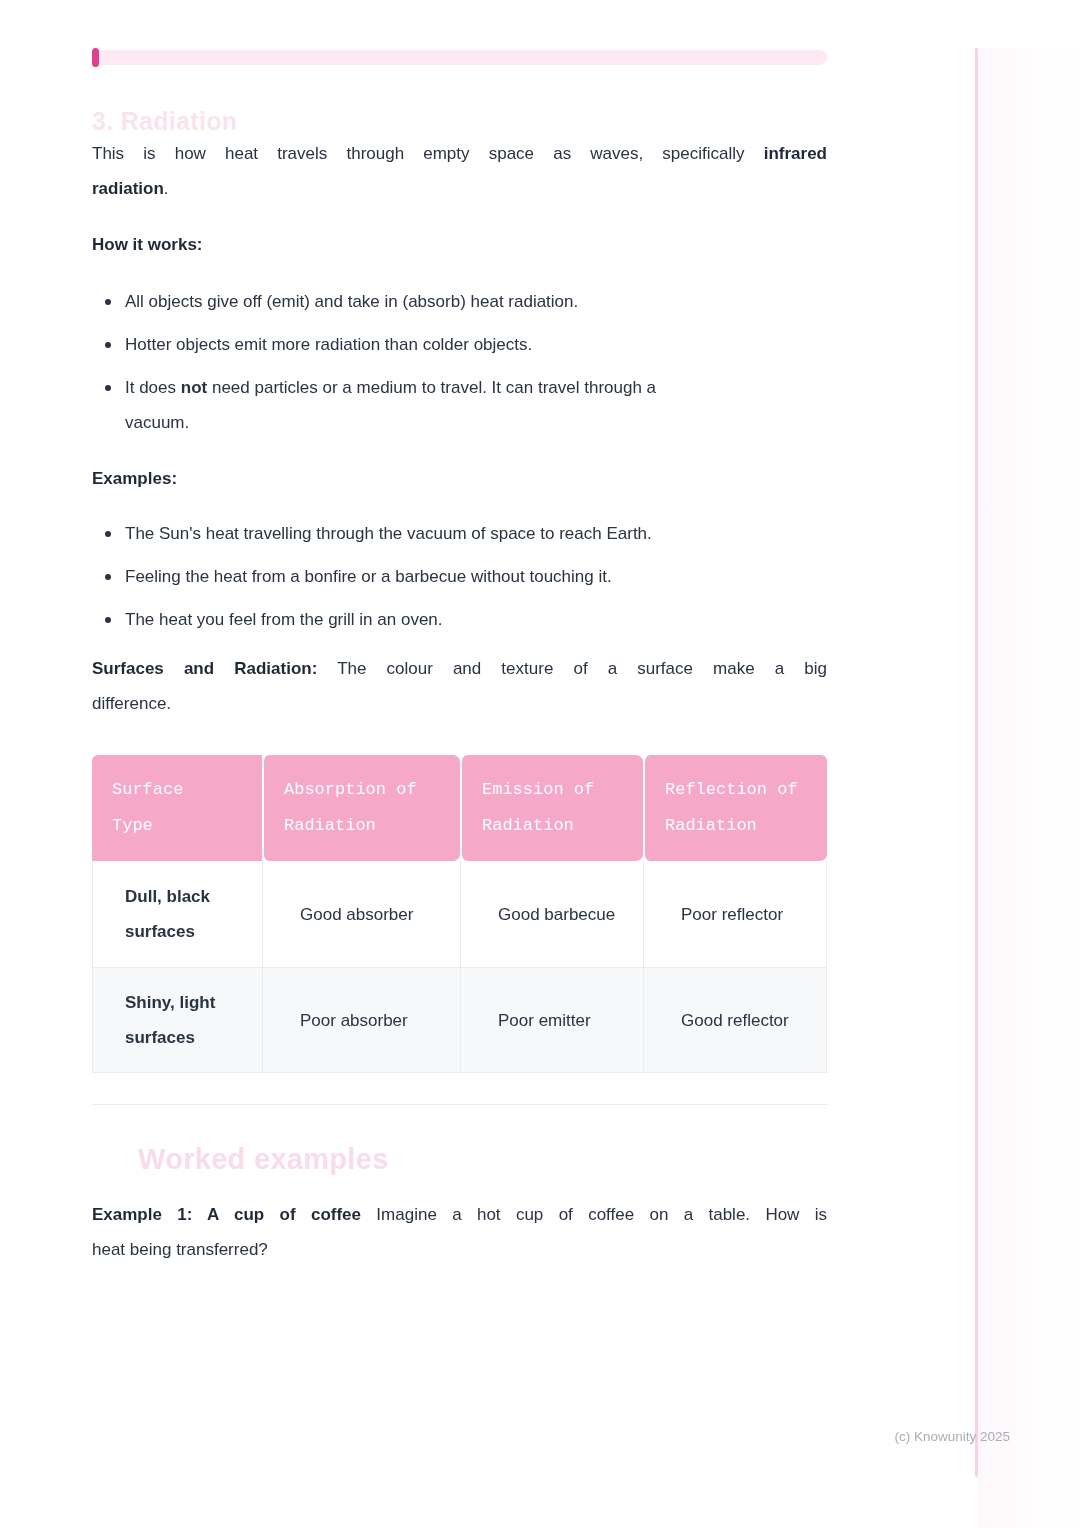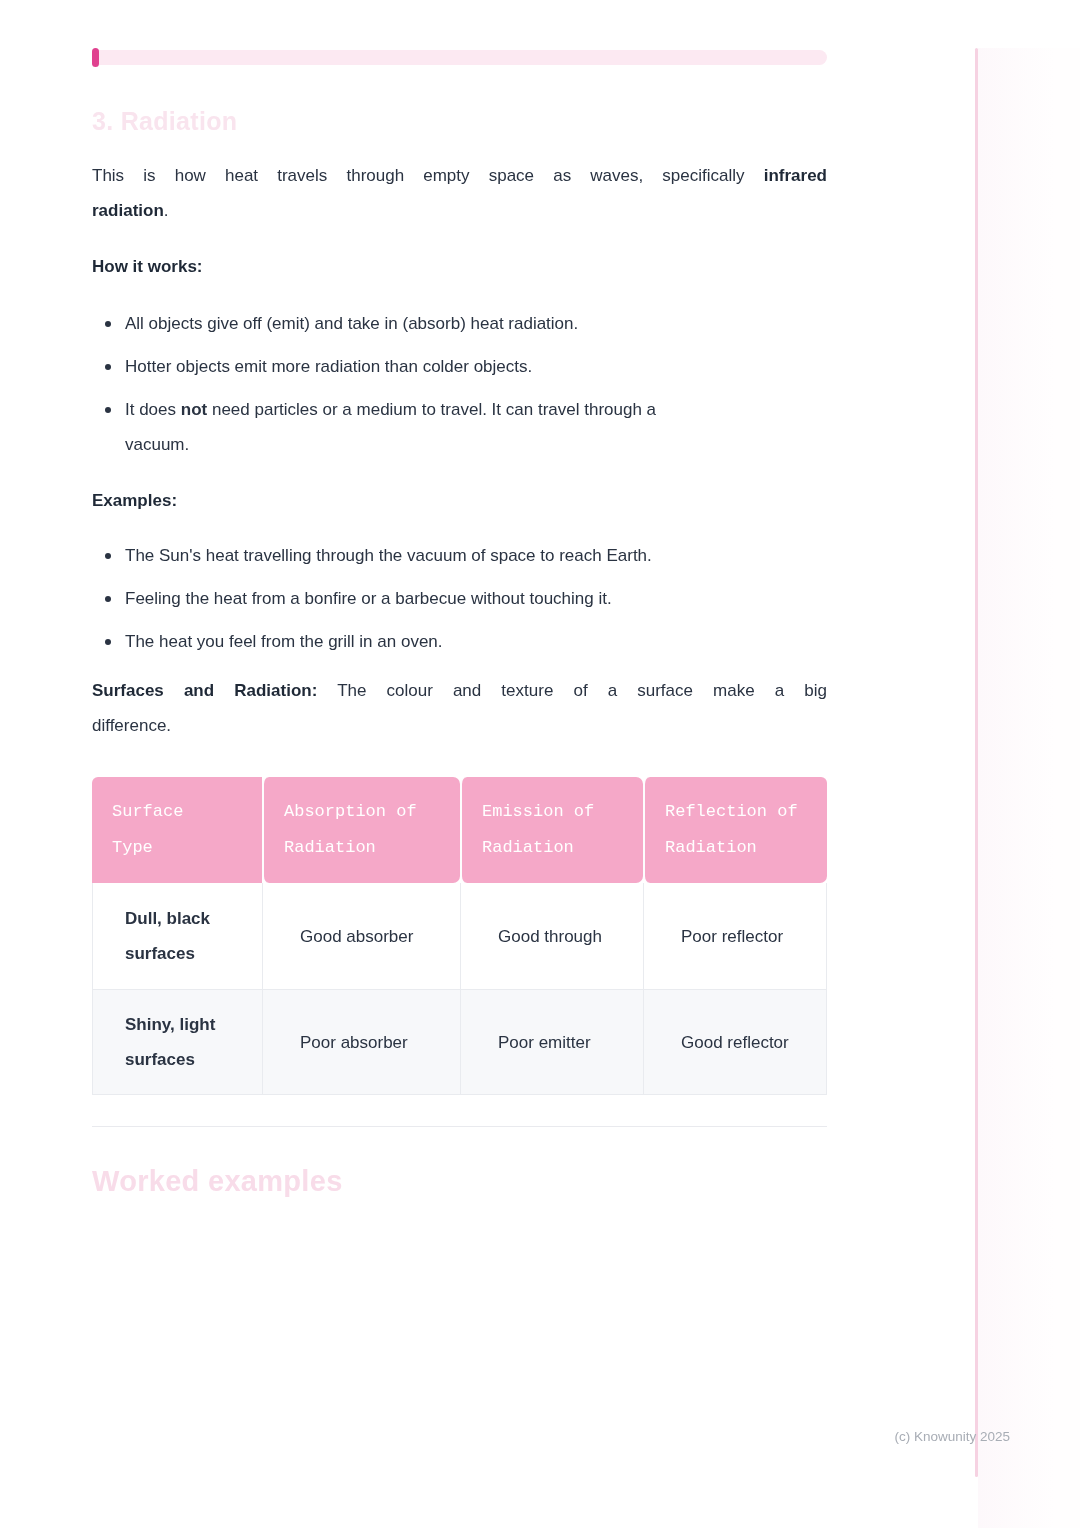--- a/index.html
+++ b/index.html
@@ -49,21 +49,21 @@
     margin-top: 41px;
     font-size: 25px;
     line-height: 30px;
     font-weight: 700;
     color: #f9e4ee;
     letter-spacing: 0.3px;
   }
   .para { font-size: 17px; line-height: 35px; color: #2a3342; }
   .para b, .blabel, .cell-bold { font-weight: 700; color: #1f2937; }
   .jl { text-align: justify; text-align-last: justify; }
-  .intro { margin-top: 22px; }
+  .intro { }
   .blabel { margin-top: 21px; font-size: 17px; line-height: 35px; }
   .blist { margin-top: 22px; list-style: none; }
   .blist2 { margin-top: 20px; }
   .bullet { display: flex; margin-bottom: 8px; }
   .bullet .dot { flex: 0 0 33px; padding-left: 13px; }
   .bullet .dot::before {
     content: "";
     display: block;
     width: 6px; height: 6px;
     border-radius: 50%;
@@ -118,20 +118,21 @@
     border: none;
     border-top: 1px solid #e9eaee;
   }
   .worked-title {
     margin-top: 37px;
     font-size: 29px;
     line-height: 34px;
     font-weight: 700;
     color: #f8dce9;
     letter-spacing: 0.3px;
+    margin-left: 46px;
   }
   .example { margin-top: 21px; }
   .footer {
     position: absolute;
     top: 1429px; right: 70px;
     font-size: 13.5px;
     line-height: 16px;
     color: #a8adb5;
     z-index: 2;
   }
@@ -210,34 +211,38 @@
           <th>Surface Type</th>
           <th>Absorption of Radiation</th>
           <th>Emission of Radiation</th>
           <th>Reflection of Radiation</th>
         </tr>
       </thead>
       <tbody>
         <tr>
           <td class="cell-bold">Dull, black surfaces</td>
           <td>Good absorber</td>
-          <td>Good through</td>
+          <td>Good barbecue</td>
           <td>Poor reflector</td>
         </tr>
         <tr class="alt">
           <td class="cell-bold">Shiny, light surfaces</td>
           <td>Poor absorber</td>
           <td>Poor emitter</td>
           <td>Good reflector</td>
         </tr>
       </tbody>
     </table>
 
 
     <hr class="rule">
 
     <h1 class="worked-title">Worked examples</h1>
 
+    <div class="para example">
+      <div class="jl"><b>Example 1: A cup of coffee</b><span> Imagine a hot cup of coffee on a table. How is</span></div>
+      <div><span>heat being transferred?</span></div>
+    </div>
 
   </div>
 
   <div class="footer">(c) Knowunity 2025</div>
 </div>
 
 </body></html>

